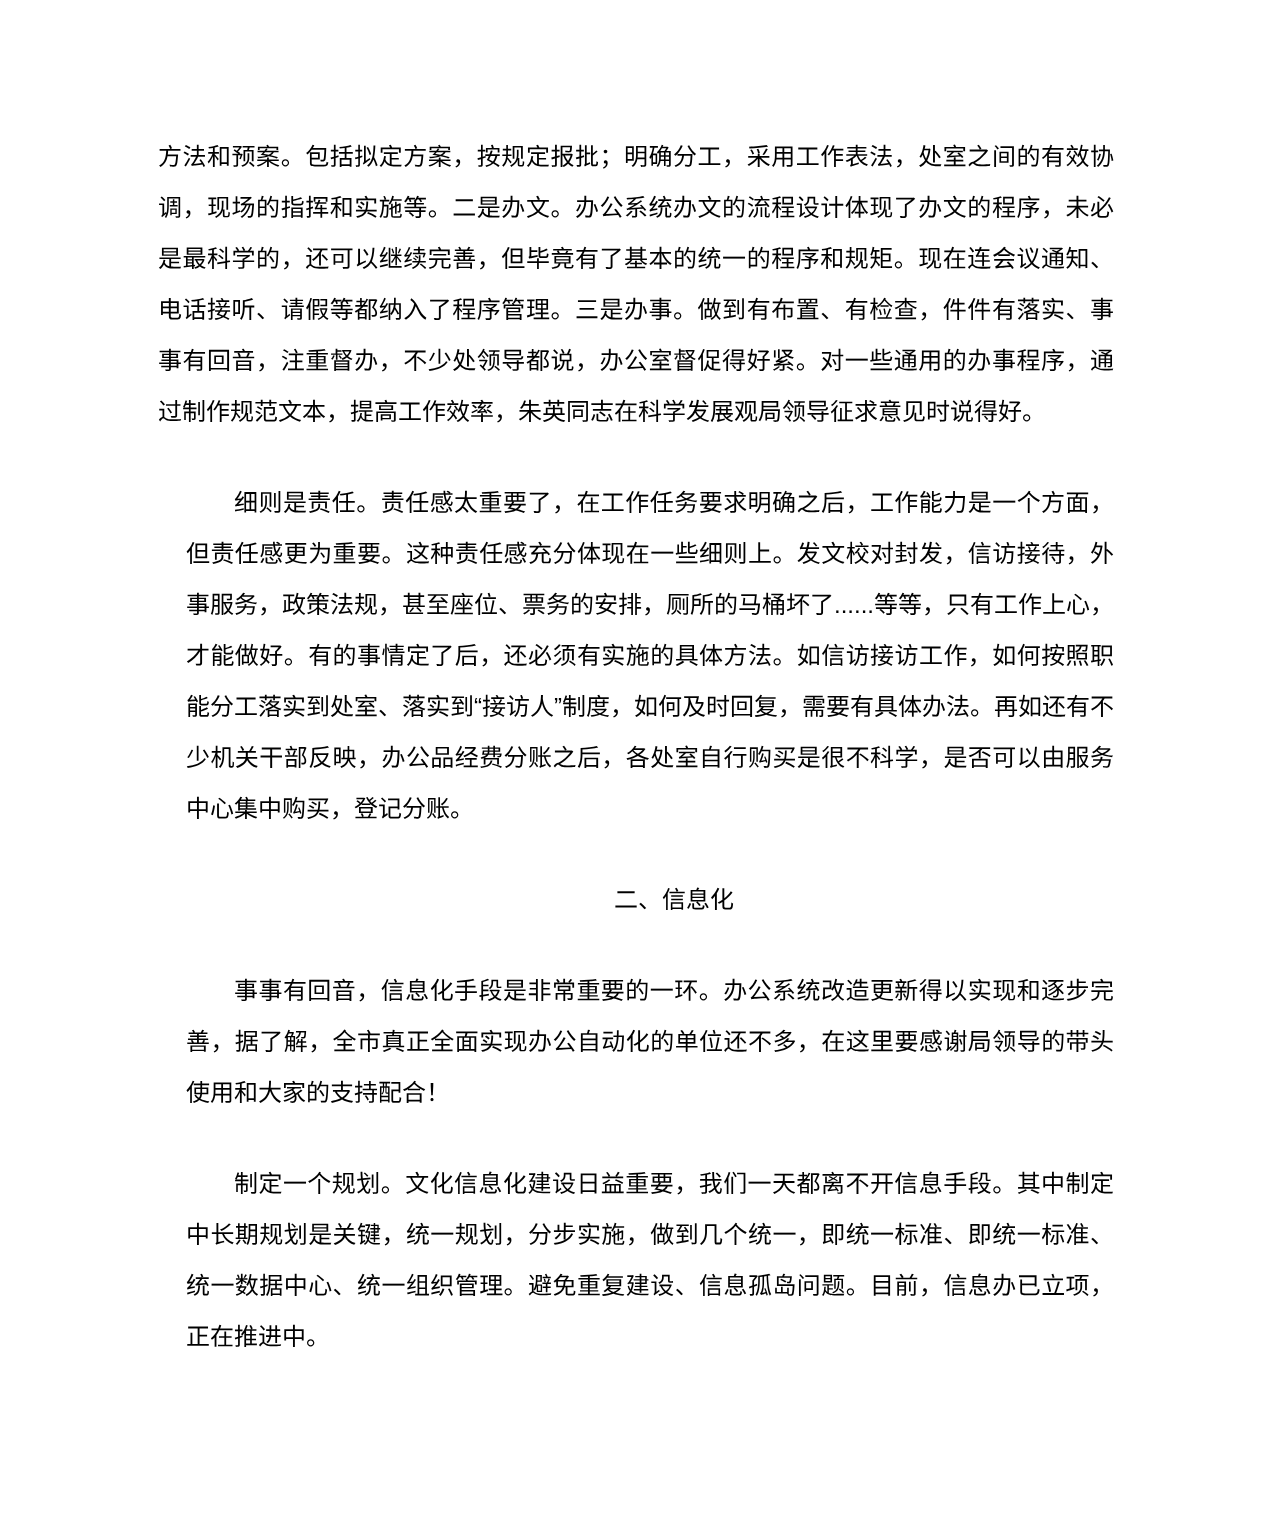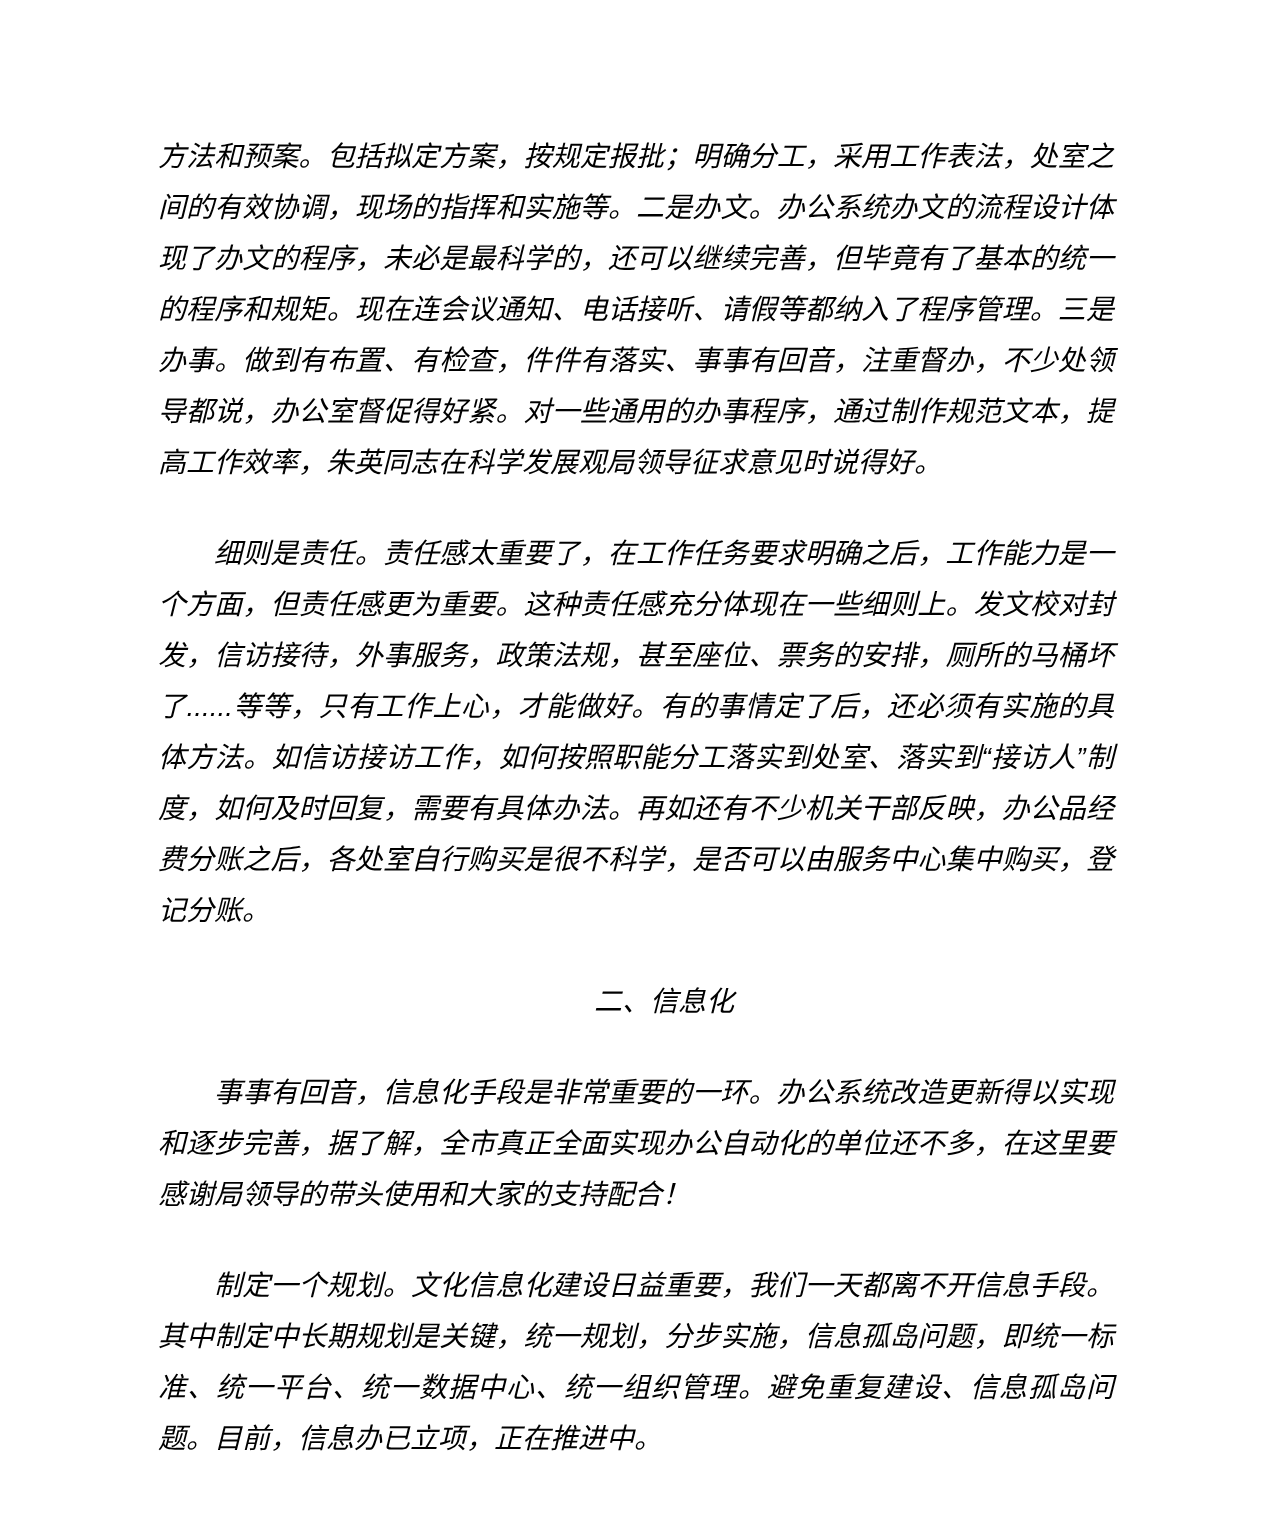--- a/index.html
+++ b/index.html
@@ -15,43 +15,43 @@
     overflow: hidden;
   }
   .page {
     box-sizing: border-box;
     width: 1280px;
     height: 1521px;
     padding: 131px 166px 0 158px;
     background: #ffffff;
   }
   .para {
-    font-size: 28px;
+    font-size: 24px;
     line-height: 51px;
     margin: 0 0 40px 0;
     text-align: justify;
     text-justify: inter-ideograph;
     letter-spacing: 0;
     word-break: break-all;
-    font-style: italic;
   }
   .para.indent {
     text-indent: 2em;
+    margin-left: 28px;
   }
   .para.heading {
     text-align: center;
     font-weight: 400;
   }
 </style>
 </head>
 <body>
 
 <div class="page">
   <p class="para">方法和预案。包括拟定方案，按规定报批；明确分工，采用工作表法，处室之间的有效协调，现场的指挥和实施等。二是办文。办公系统办文的流程设计体现了办文的程序，未必是最科学的，还可以继续完善，但毕竟有了基本的统一的程序和规矩。现在连会议通知、电话接听、请假等都纳入了程序管理。三是办事。做到有布置、有检查，件件有落实、事事有回音，注重督办，不少处领导都说，办公室督促得好紧。对一些通用的办事程序，通过制作规范文本，提高工作效率，朱英同志在科学发展观局领导征求意见时说得好。</p>
 
   <p class="para indent">细则是责任。责任感太重要了，在工作任务要求明确之后，工作能力是一个方面，但责任感更为重要。这种责任感充分体现在一些细则上。发文校对封发，信访接待，外事服务，政策法规，甚至座位、票务的安排，厕所的马桶坏了......等等，只有工作上心，才能做好。有的事情定了后，还必须有实施的具体方法。如信访接访工作，如何按照职能分工落实到处室、落实到“接访人”制度，如何及时回复，需要有具体办法。再如还有不少机关干部反映，办公品经费分账之后，各处室自行购买是很不科学，是否可以由服务中心集中购买，登记分账。</p>
 
   <p class="para indent heading">二、信息化</p>
 
   <p class="para indent">事事有回音，信息化手段是非常重要的一环。办公系统改造更新得以实现和逐步完善，据了解，全市真正全面实现办公自动化的单位还不多，在这里要感谢局领导的带头使用和大家的支持配合！</p>
 
-  <p class="para indent">制定一个规划。文化信息化建设日益重要，我们一天都离不开信息手段。其中制定中长期规划是关键，统一规划，分步实施，信息孤岛问题，即统一标准、统一平台、统一数据中心、统一组织管理。避免重复建设、信息孤岛问题。目前，信息办已立项，正在推进中。</p>
+  <p class="para indent">制定一个规划。文化信息化建设日益重要，我们一天都离不开信息手段。其中制定中长期规划是关键，统一规划，分步实施，做到几个统一，即统一标准、即统一标准、统一数据中心、统一组织管理。避免重复建设、信息孤岛问题。目前，信息办已立项，正在推进中。</p>
 </div>
 
 </body></html>

